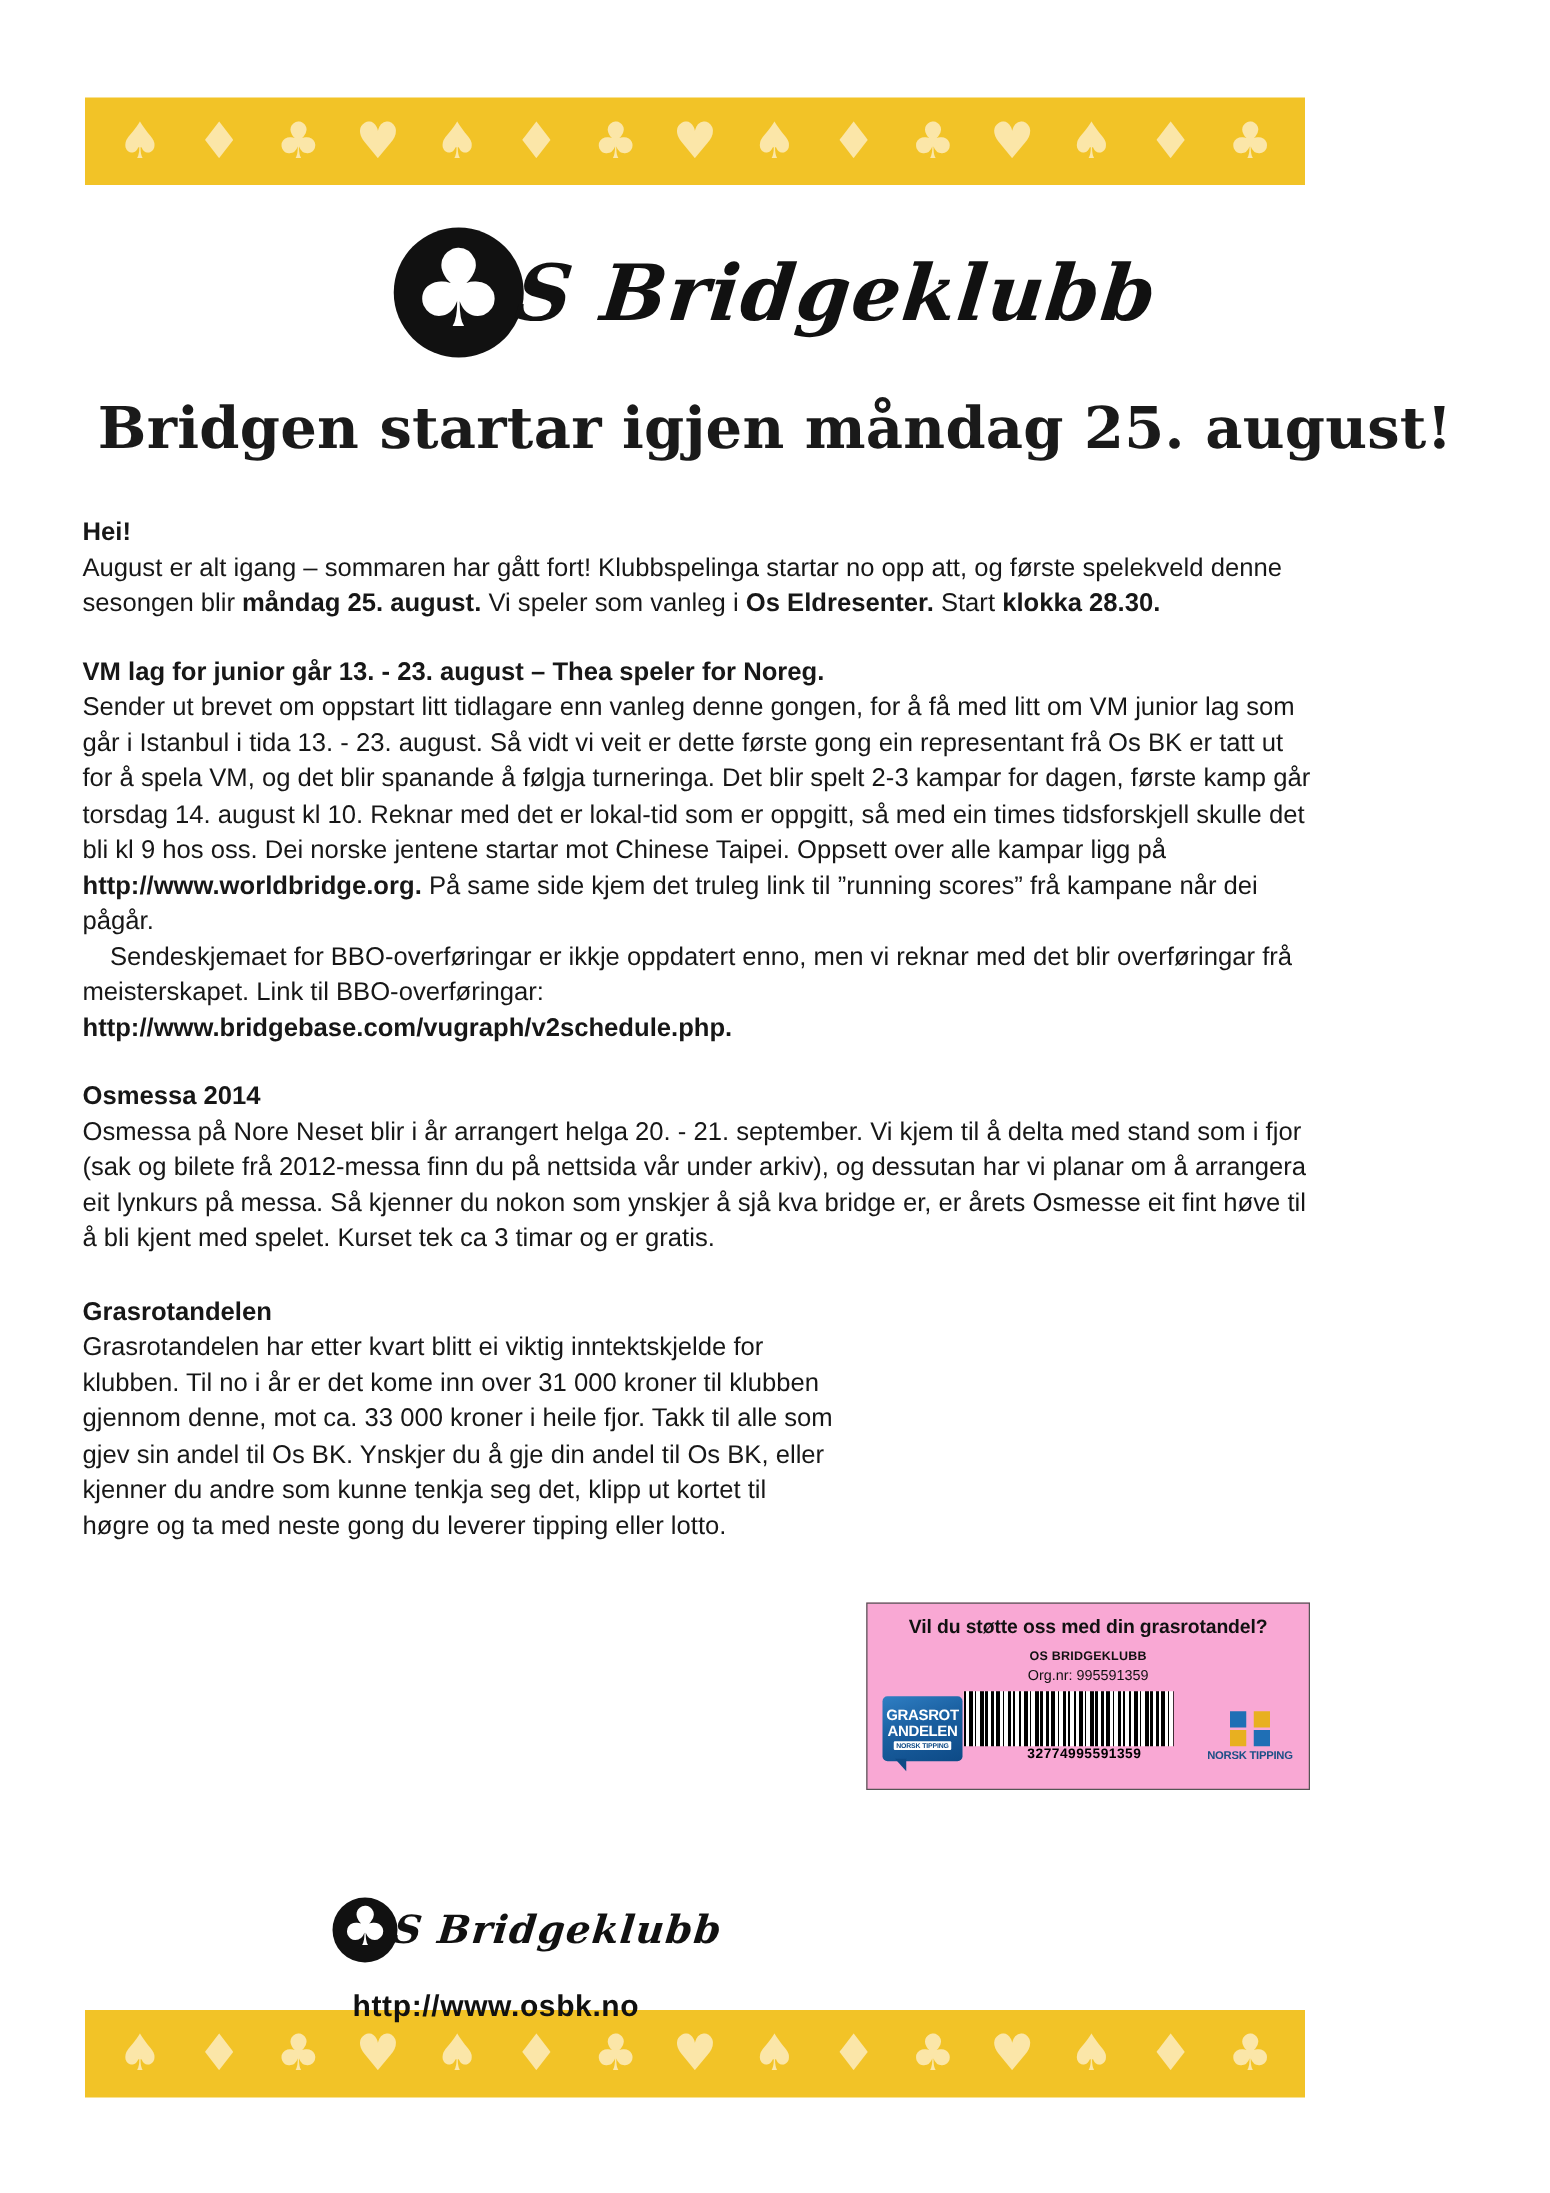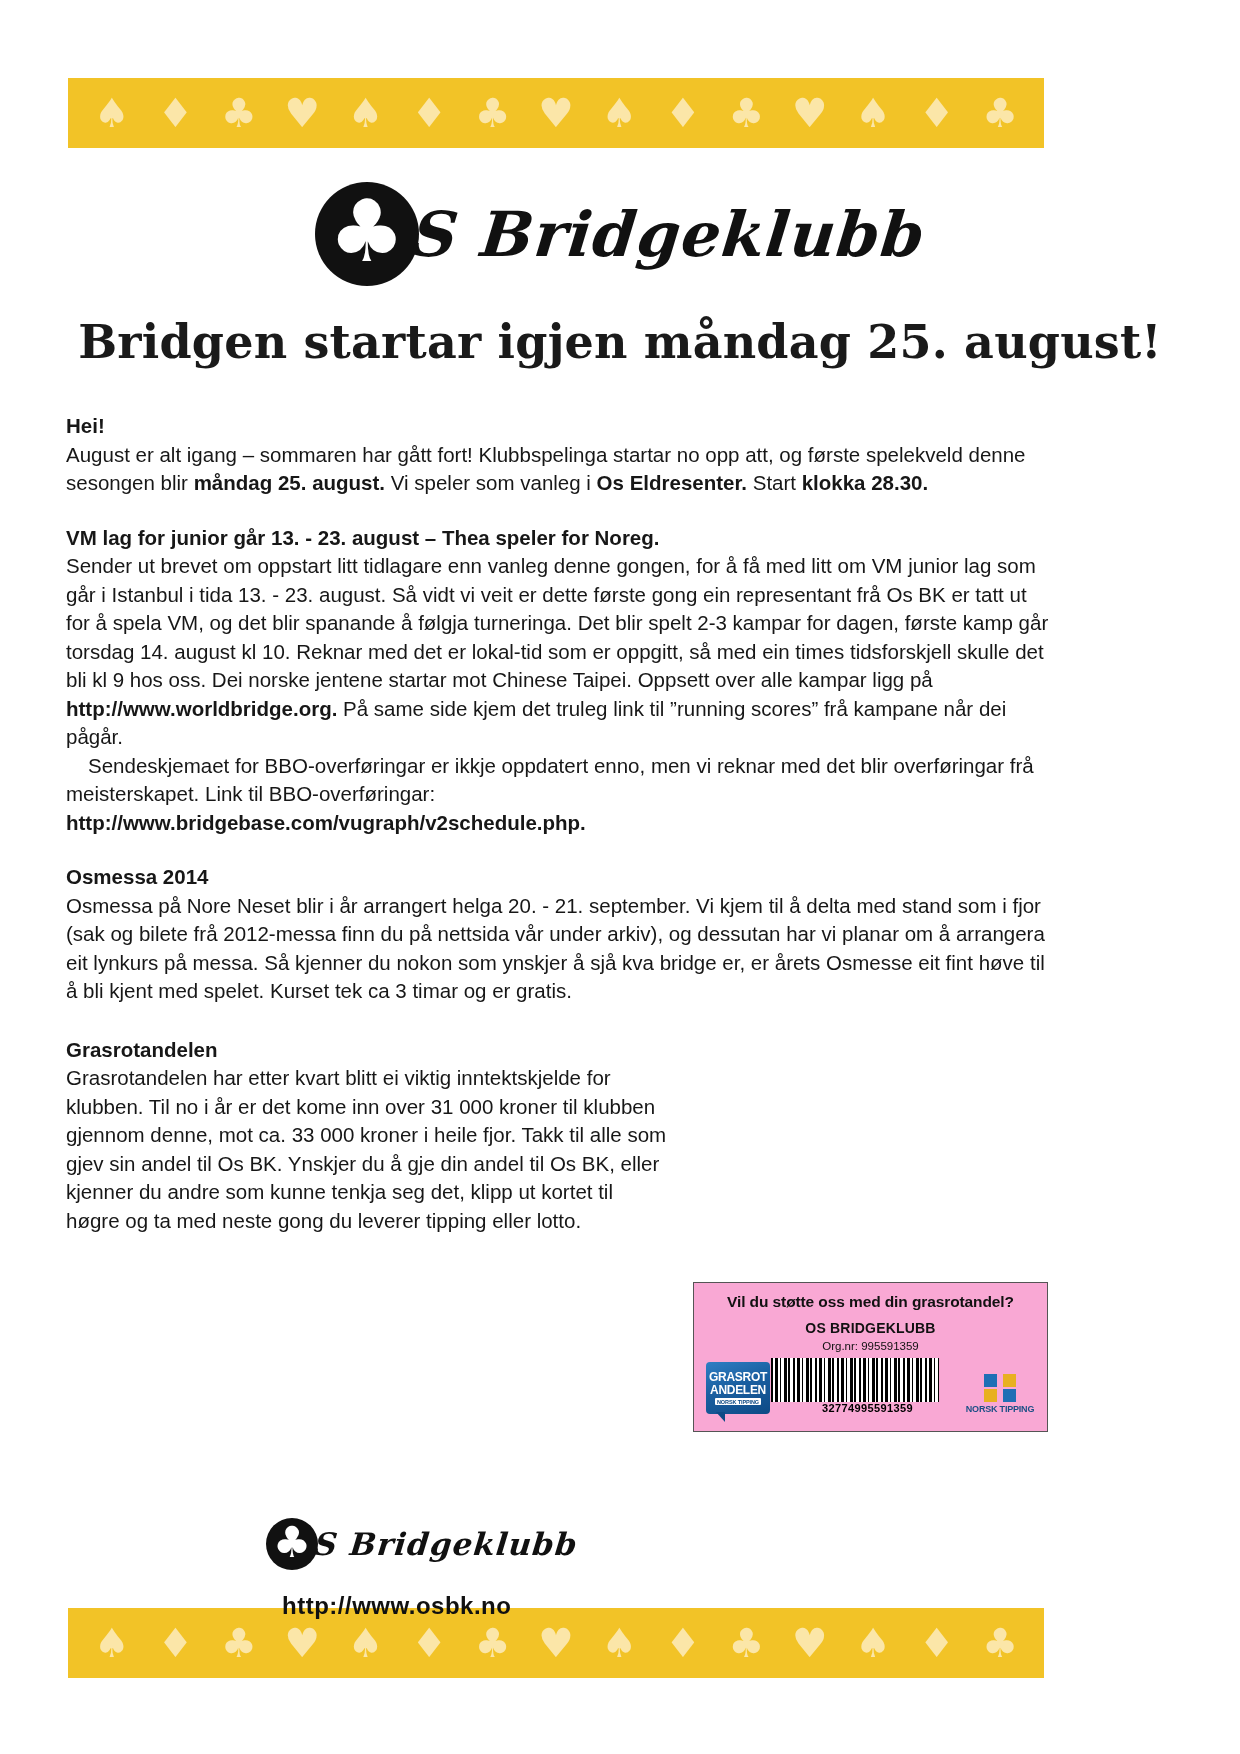--- a/index.html
+++ b/index.html
@@ -137,21 +137,21 @@
   }
   .gr-title {
     font-weight: bold;
     font-size: 15.5px;
     color: #111;
     letter-spacing: -0.1px;
     margin-bottom: 9px;
   }
   .gr-club {
     font-weight: bold;
-    font-size: 14px;
+    font-size: 10px;
     color: #111;
     letter-spacing: 0.2px;
     margin-bottom: 4px;
   }
   .gr-org {
     font-size: 11.5px;
     color: #111;
     margin-bottom: 6px;
   }
   .gr-row {

